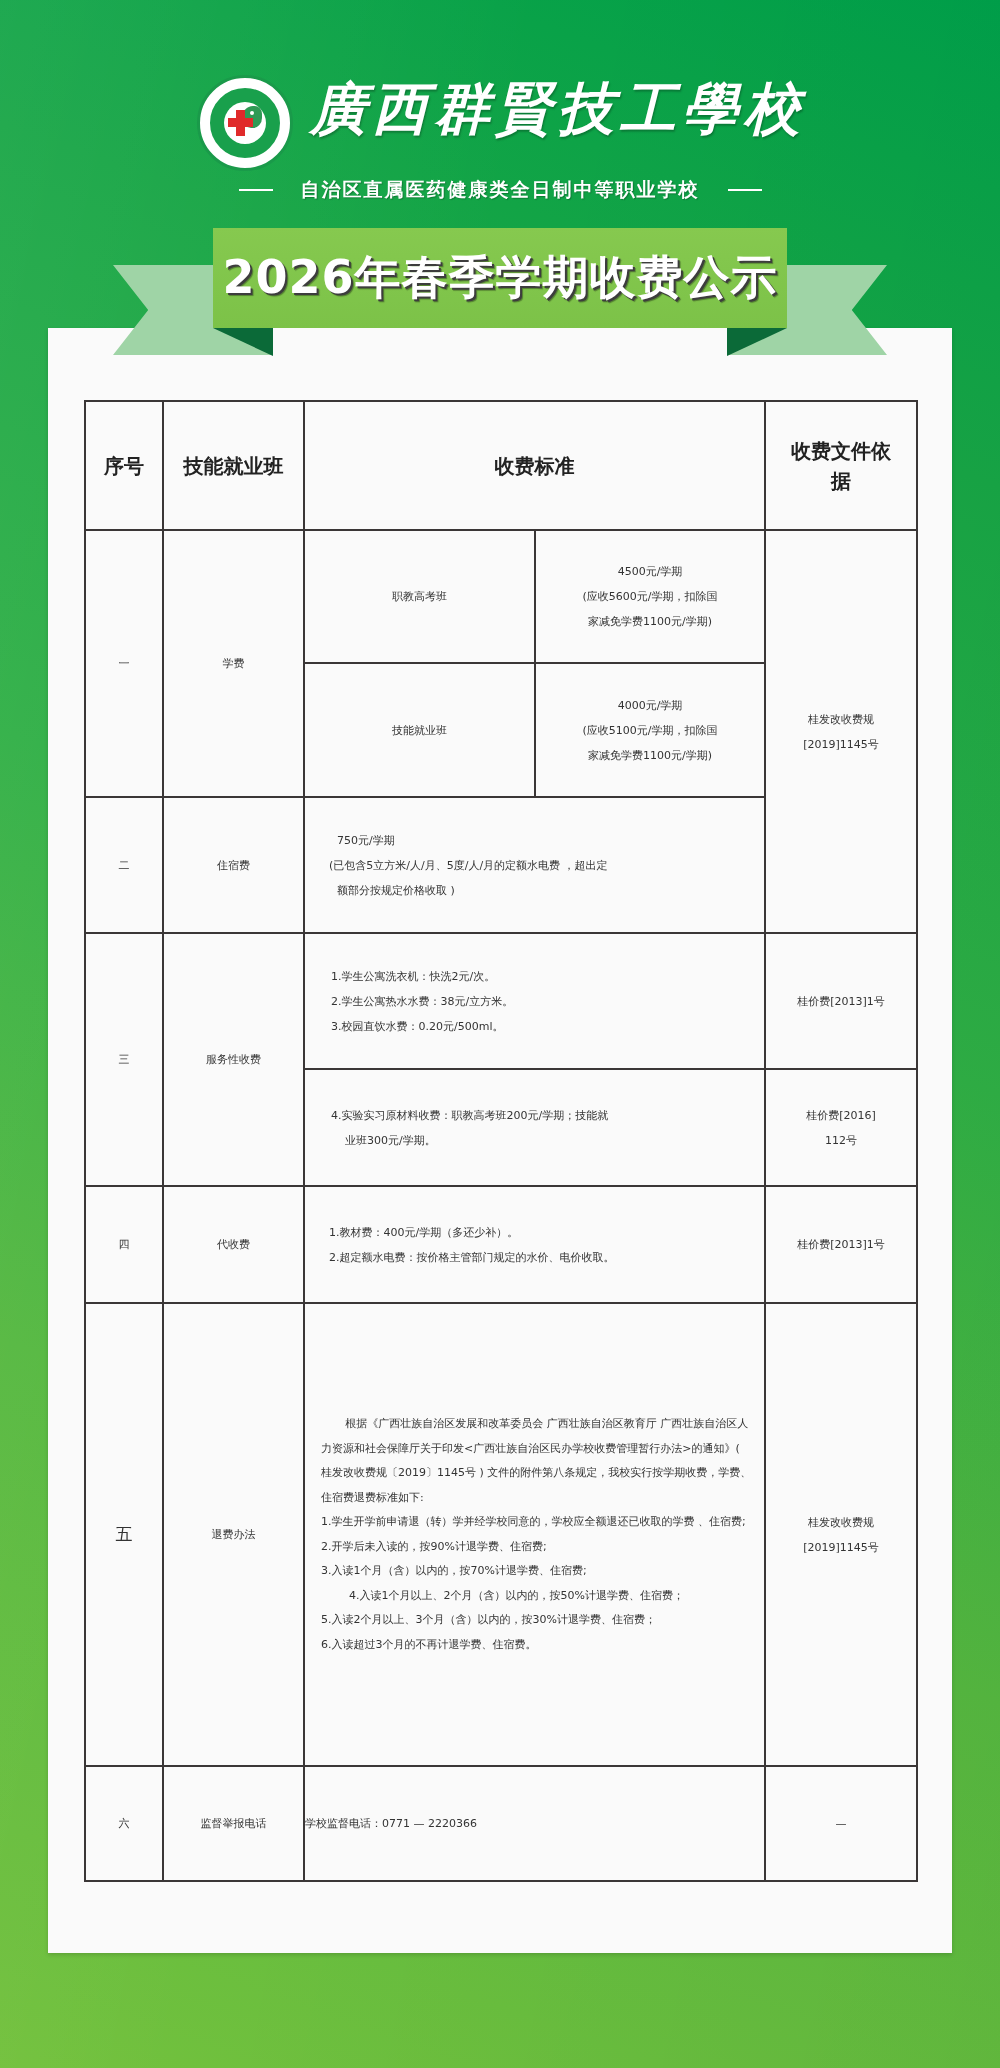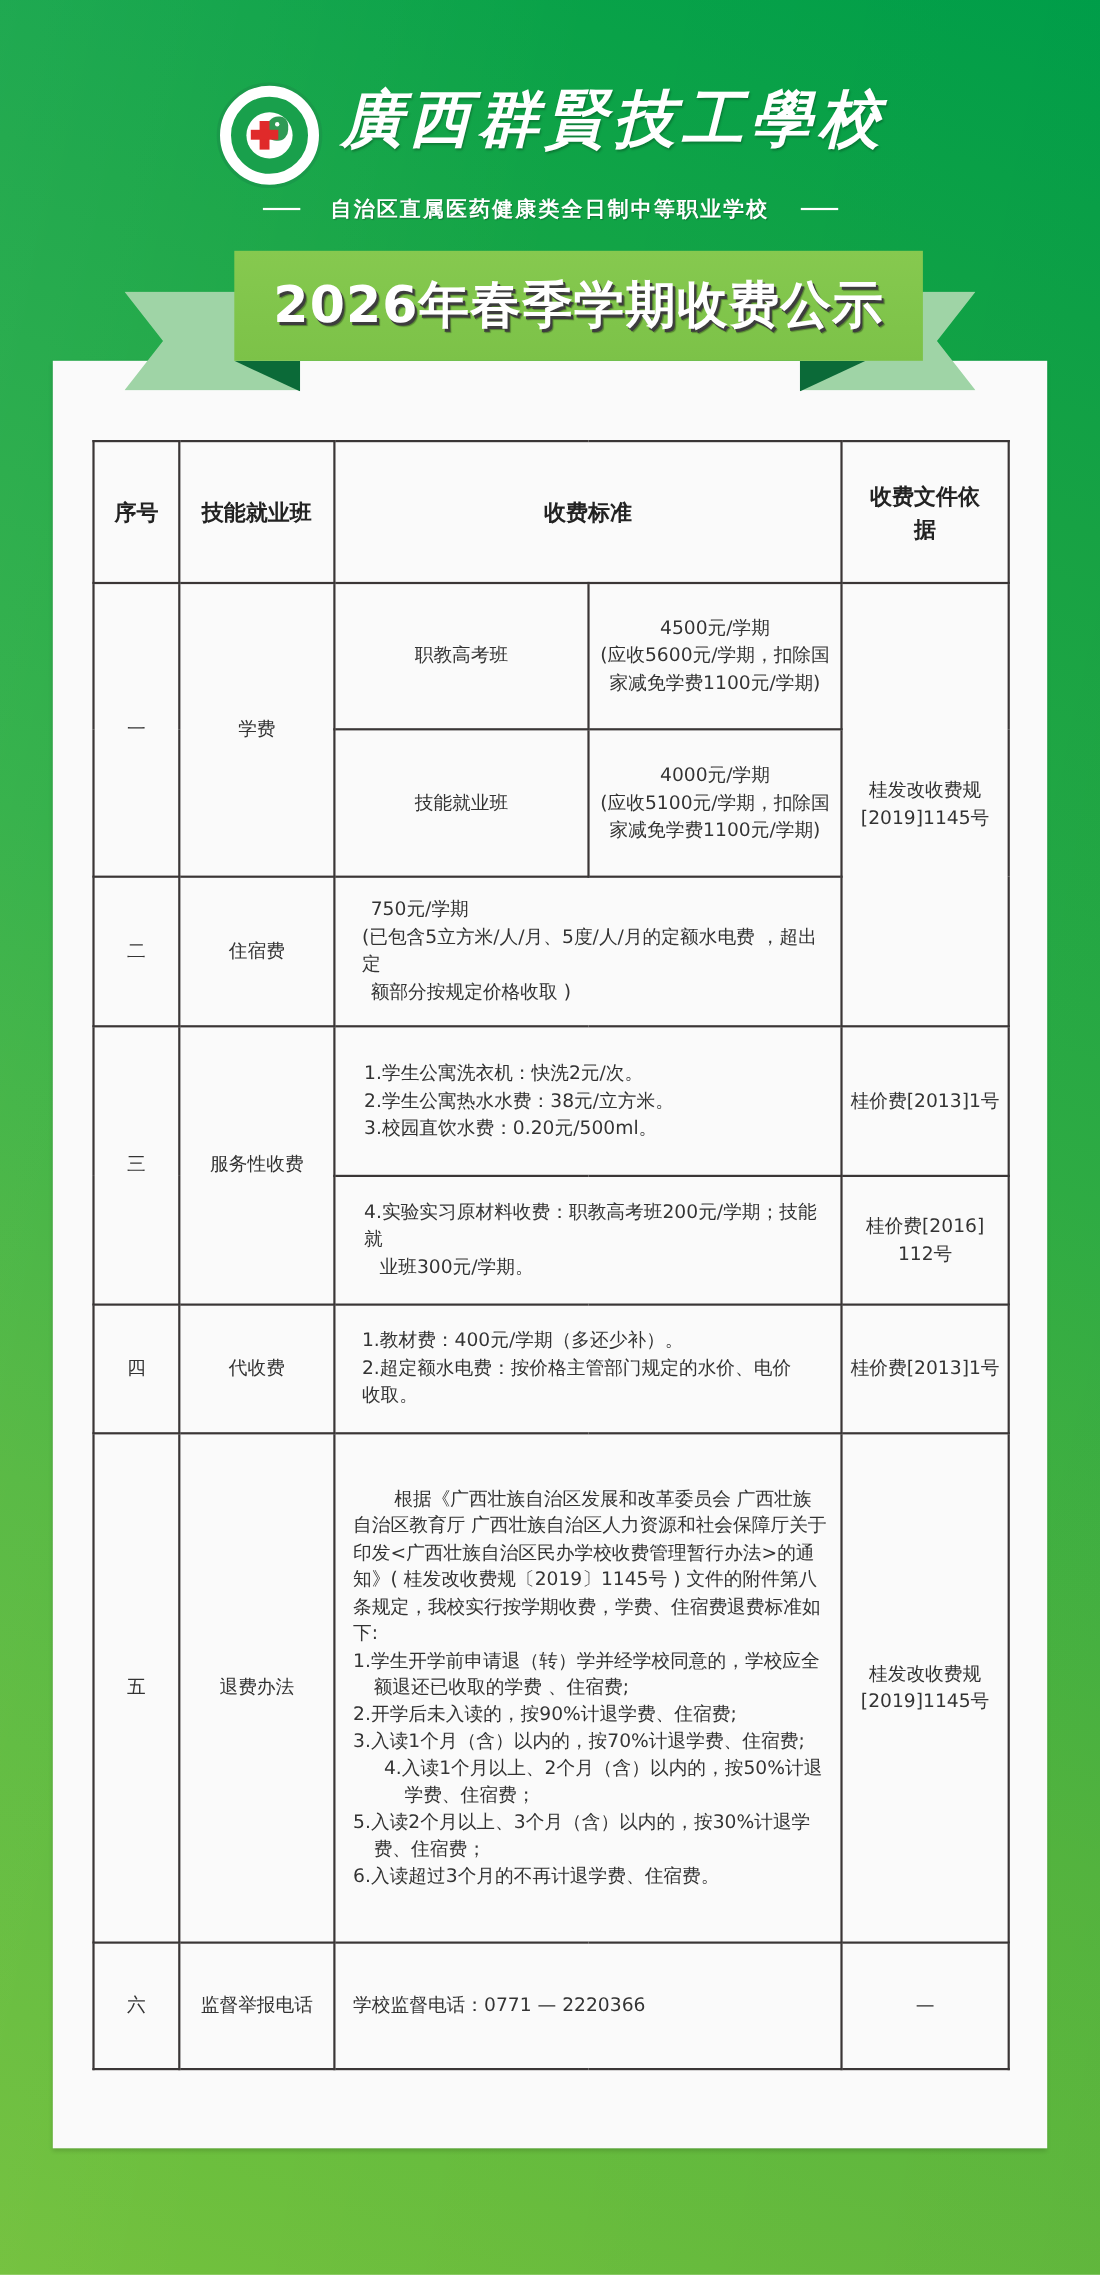--- a/index.html
+++ b/index.html
@@ -69,38 +69,38 @@
       position: absolute; top: 265px; width: 160px; height: 90px; background: #9fd4a6;
     }
     .ribbon-tail.left { left: 113px; clip-path: polygon(0 0, 100% 0, 100% 100%, 0 100%, 22% 50%); }
     .ribbon-tail.right { left: 727px; clip-path: polygon(0 0, 100% 0, 78% 50%, 100% 100%, 0 100%); }
     .ribbon-fold {
       position: absolute; top: 328px; width: 60px; height: 28px; background: #0b6a38;
     }
     .ribbon-fold.left { left: 213px; clip-path: polygon(0 0, 100% 0, 100% 100%); }
     .ribbon-fold.right { left: 727px; clip-path: polygon(0 0, 100% 0, 0 100%); }
     .ribbon-main {
-      position: absolute; left: 213px; top: 228px; width: 626px; height: 100px;
+      position: absolute; left: 213px; top: 228px; width: 574px; height: 100px;
       background: linear-gradient(180deg, #86c94f 0%, #7cc248 100%);
       display: flex; align-items: center; justify-content: center;
     }
     .ribbon-title {
       color: #fff; font-size: 46px; font-weight: bold; letter-spacing: 1px; white-space: nowrap;
       text-shadow: 2px 2px 0 #3d3d3d, 3px 3px 1px rgba(0,0,0,0.35);
     }
 
     
     .fee-table {
       position: absolute; left: 84px; top: 400px; width: 832px;
       border-collapse: collapse; table-layout: fixed;
       color: #333;
     }
     .fee-table td, .fee-table th {
       border: 2px solid #3a3636; vertical-align: middle; text-align: center;
-      font-size: 17px; line-height: 25px; font-weight: normal;
+      font-size: 11px; line-height: 25px; font-weight: normal;
     }
     .fee-table th { font-size: 20px; font-weight: bold; color: #222; line-height: 30px; }
     .fee-table .left { text-align: left; }
     .indent-first { text-indent: 2em; }
   </style>
 </head>
 <body>
 
 <div class="bg-sheen"></div>
 
@@ -230,17 +230,17 @@
     </td>
     <td>
       <div>桂发改收费规</div>
       <div>[2019]1145号</div>
     </td>
   </tr>
 
   <tr style="height:115px">
     <td>六</td>
     <td>监督举报电话</td>
-    <td colspan="2" class="left" style="padding-left:16px;">学校监督电话：0771 — 2220366</td>
+    <td colspan="2" class="left" style="">学校监督电话：0771 — 2220366</td>
     <td>—</td>
   </tr>
 </tbody>
   </table>
 
 </body></html>

